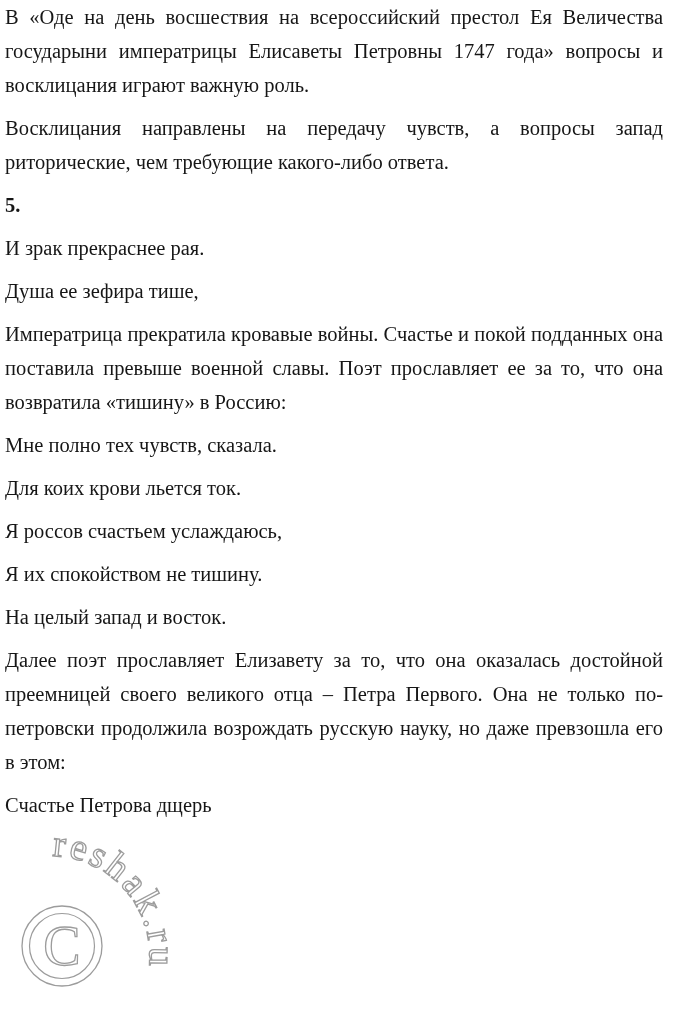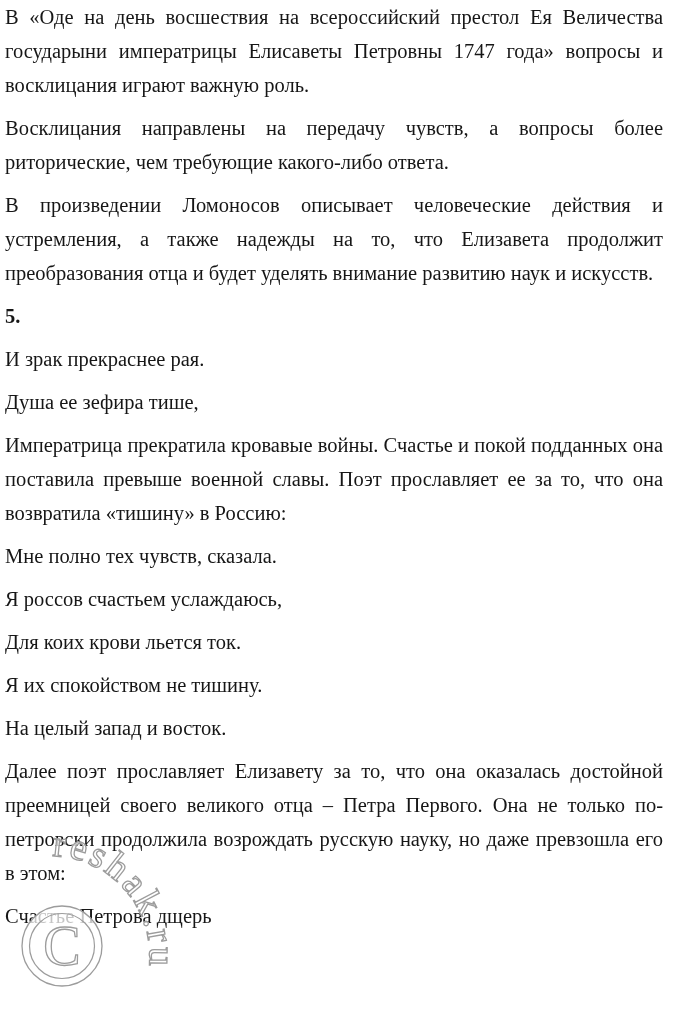--- a/index.html
+++ b/index.html
@@ -36,29 +36,28 @@
     fill-opacity: 0.75;
     stroke: #9c9c9c;
     stroke-width: 1.3px;
   }
 </style>
 </head>
 <body>
 
 <div class="doc">
   <p class="j">В «Оде на день восшествия на всероссийский престол Ея Величества государыни императрицы Елисаветы Петровны 1747 года» вопросы и восклицания играют важную роль.</p>
-  <p class="j">Восклицания направлены на передачу чувств, а вопросы более риторические, чем требующие какого-либо ответа.</p>
-  <p class="j">В произведении Ломоносов описывает человеческие действия и устремления, а также надежды на то, что Елизавета продолжит преобразования отца и будет уделять внимание развитию наук и искусств.</p>
+  <p class="j">Восклицания направлены на передачу чувств, а вопросы запад риторические, чем требующие какого-либо ответа.</p>
   <p class="num">5.</p>
   <p>И зрак прекраснее рая.</p>
   <p>Душа ее зефира тише,</p>
   <p class="j">Императрица прекратила кровавые войны. Счастье и покой подданных она поставила превыше военной славы. Поэт прославляет ее за то, что она возвратила «тишину» в Россию:</p>
   <p>Мне полно тех чувств, сказала.</p>
+  <p>Для коих крови льется ток.</p>
   <p>Я россов счастьем услаждаюсь,</p>
-  <p>Для коих крови льется ток.</p>
   <p>Я их спокойством не тишину.</p>
   <p>На целый запад и восток.</p>
   <p class="j">Далее поэт прославляет Елизавету за то, что она оказалась достойной преемницей своего великого отца – Петра Первого. Она не только по-петровски продолжила возрождать русскую науку, но даже превзошла его в этом:</p>
   <p>Счастье Петрова дщерь</p>
 </div>
 
 <div class="watermark">
   <svg viewBox="0 0 200 183" xmlns="http://www.w3.org/2000/svg">
     <defs>
       <path id="wmarc" d="M 52 28 A 100 100 0 0 1 148 146" fill="none"></path>

